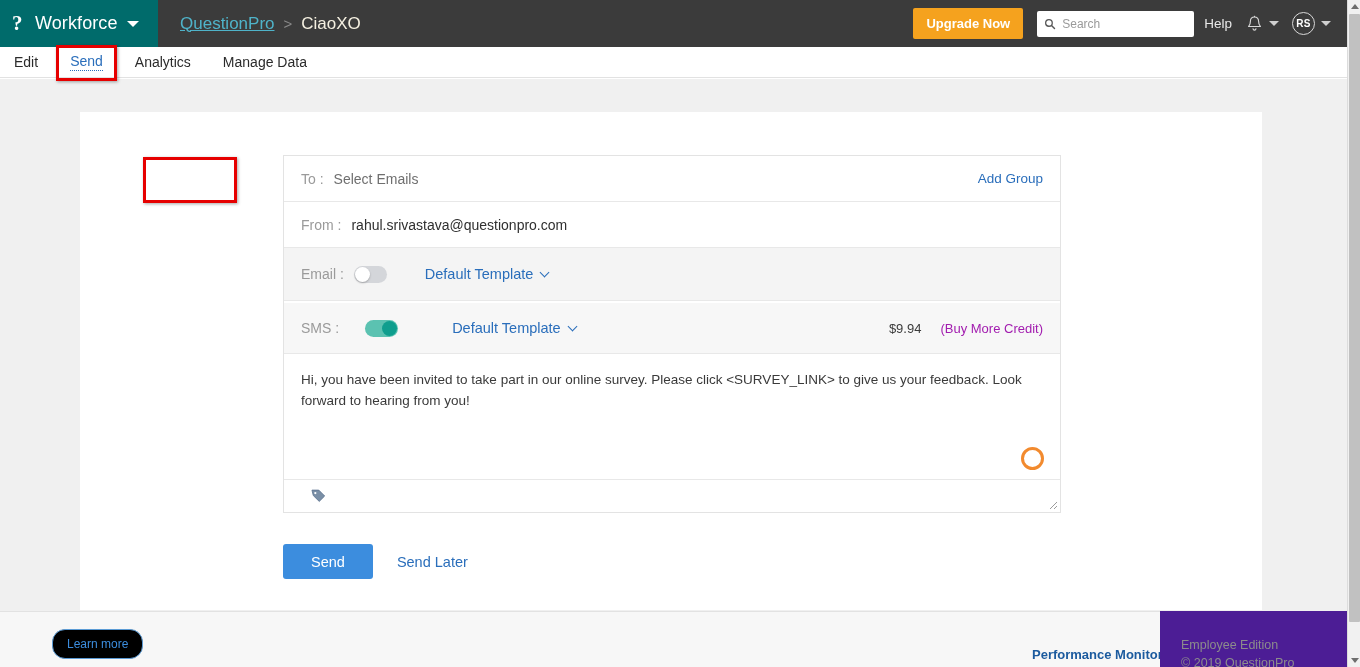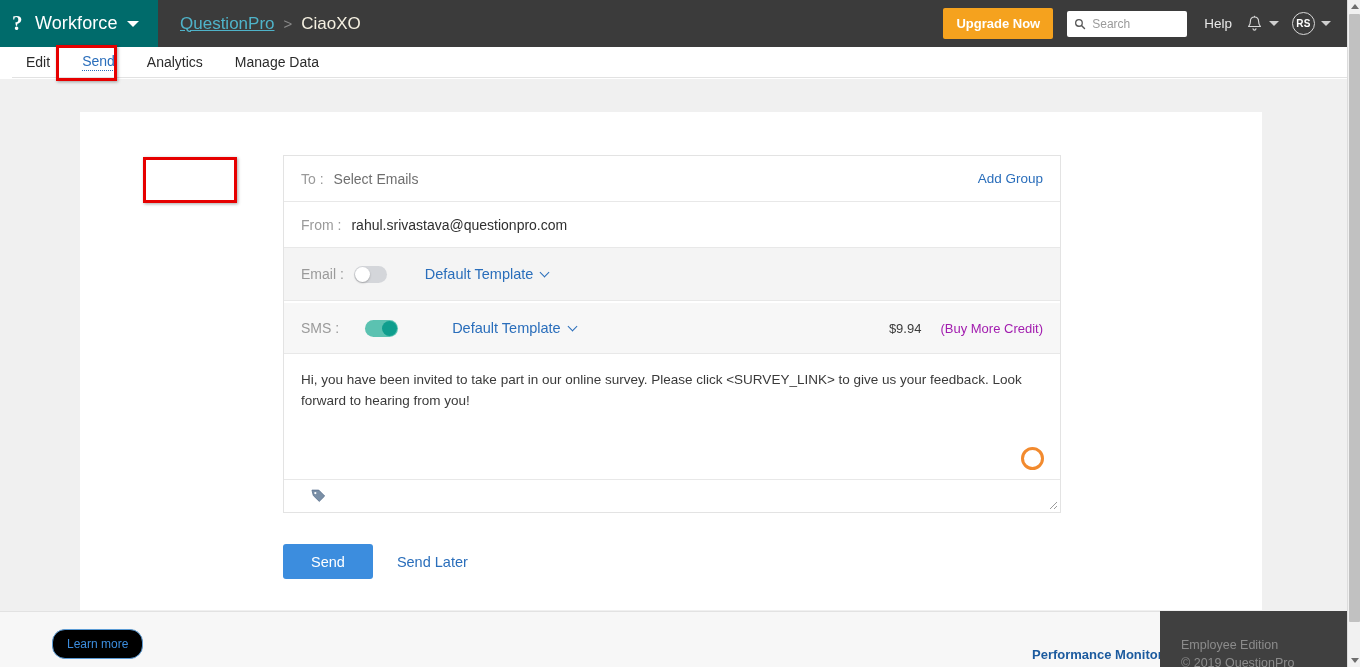--- a/index.html
+++ b/index.html
@@ -73,25 +73,25 @@
     font-size: 13px;
     font-weight: bold;
     padding: 8px 13px;
     border-radius: 2px;
     cursor: pointer;
     font-family: "Liberation Sans", sans-serif;
     margin-right: 14px;
   }
   .search-wrap {
     position: relative;
-    width: 120px; height: 26px;
+    width: 157px; height: 26px;
     background: #ffffff;
     border-radius: 2px;
     display: flex; align-items: center;
-    margin-right: 17px;
+    margin-right: 10px;
   }
   .search-icon {
     width: 12px; height: 12px;
     margin-left: 7px; margin-right: 4px;
     flex: 0 0 auto;
     display: block;
   }
   .search-input {
     border: none; outline: none;
     font-size: 12px;
@@ -121,21 +121,21 @@
     border: 1px solid #d8d8d8;
     color: #ffffff;
     font-size: 10px;
     font-weight: bold;
     display: flex; align-items: center; justify-content: center;
     letter-spacing: 0.2px;
   }
 
   
   .subnav {
-    position: absolute; top: 47px; left: 12px;
+    position: absolute; top: 47px; left: 0;
     width: 1347px; height: 31px;
     background: #ffffff;
     border-bottom: 1px solid #e2e2e2;
     display: flex; align-items: center;
     padding-left: 14px;
   }
   .subnav-item {
     font-size: 14px;
     color: #2b2b2b;
     margin-right: 32px;
@@ -374,21 +374,21 @@
     font-size: 13px;
     color: #1b5a9e;
     font-weight: bold;
     text-decoration: none;
     cursor: pointer;
   }
   .edition-box {
     position: absolute;
     left: 1160px; top: 611px;
     width: 187px; height: 56px;
-    background: #404040;
+    background: #4c1d95;
     padding: 26px 0 0 21px;
   }
   .edition-line {
     font-size: 12.5px;
     color: #8c8c8c;
     line-height: 1.42;
     display: block;
   }
 
   

